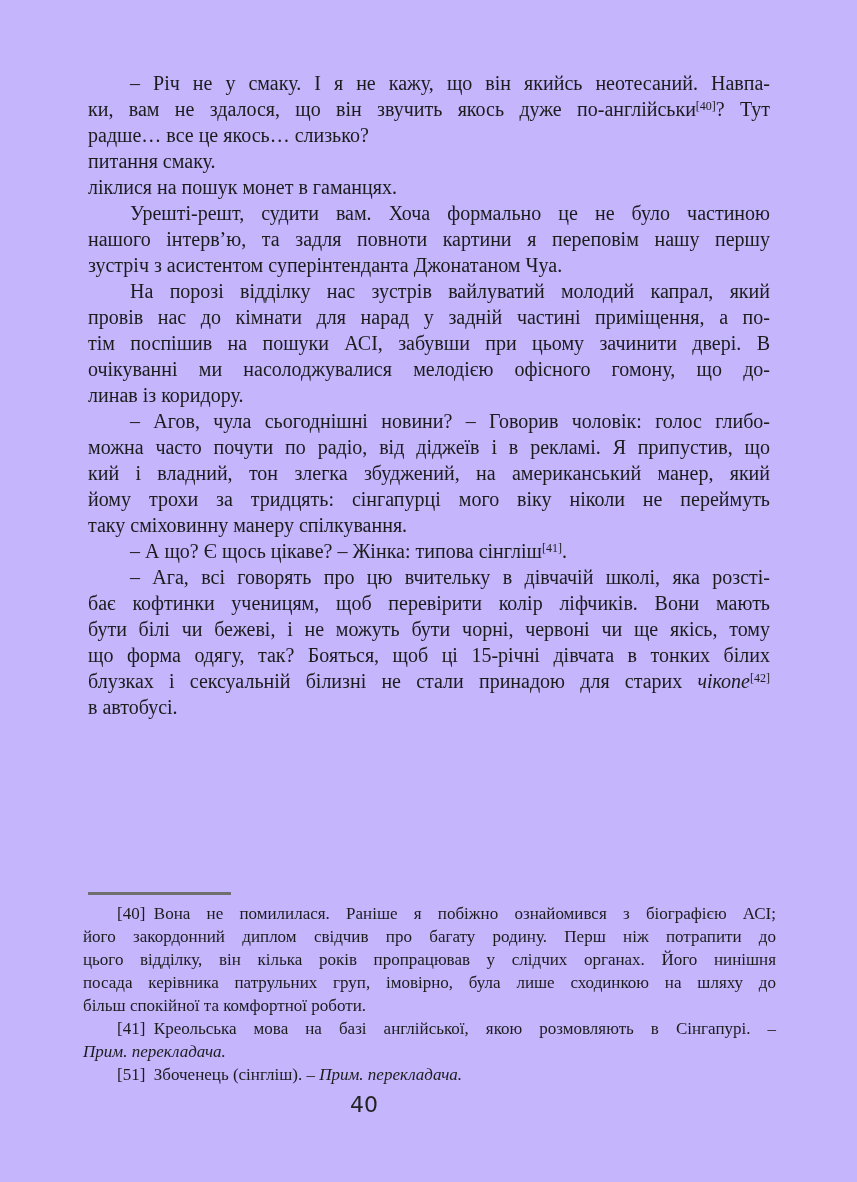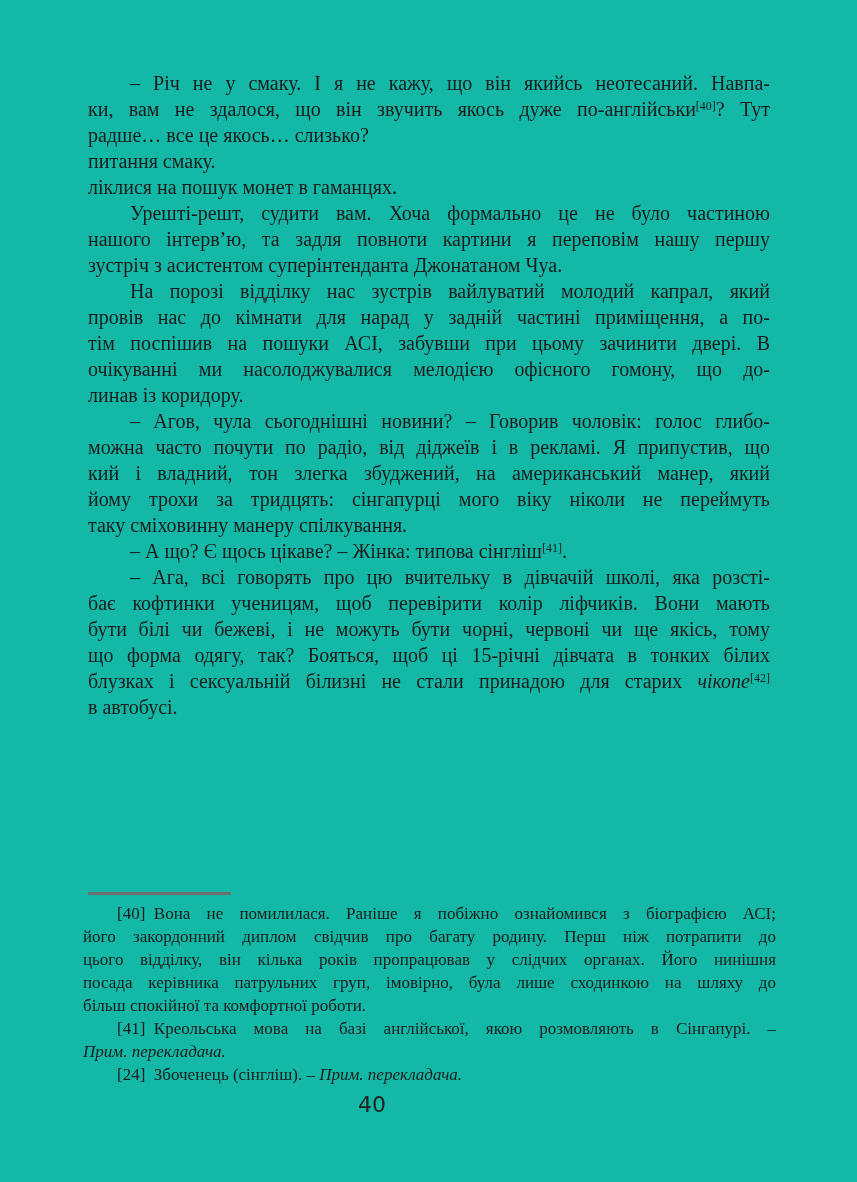--- a/index.html
+++ b/index.html
@@ -1,19 +1,19 @@
 <!DOCTYPE html>
 <html><head>
 <meta charset="utf-8">
 <style>
   html,body{margin:0;padding:0;background:#ffffff;}
   .page{
     position:relative;
     width:857px;height:1182px;
-    background:#14b8a6;
+    background:#c4b5fd;
     font-family:"Liberation Serif", serif;
     color:#1c1c1c;
     overflow:hidden;
   }
   .body-text{
     position:absolute;left:88px;top:70px;width:682px;
     font-size:20px;line-height:26px;
   }
   .footnotes{
     position:absolute;left:83px;top:902px;width:693px;
@@ -21,21 +21,21 @@
   }
   .line{text-align:justify;text-align-last:justify;}
   .line.last{text-align-last:left;}
   .para .line.first{text-indent:42px;}
   .fn .line.first{text-indent:34px;}
   .divider{
     position:absolute;left:88px;top:892px;width:143px;height:3px;
     background:#6f6f6f;
   }
   .pagenum{
-    position:absolute;left:8px;top:1092px;width:728px;
+    position:absolute;left:0;top:1092px;width:728px;
     text-align:center;
     font-family:"DejaVu Sans", sans-serif;
     font-size:22px;color:#222222;
   }
   .i{font-style:italic;}
   .sup{font-size:0.6em;position:relative;top:-0.5em;line-height:0;}
 </style>
 </head>
 <body>
 
@@ -90,17 +90,17 @@
         <div class="line"><span>його закордонний диплом свідчив про багату родину. Перш ніж потрапити до</span></div>
         <div class="line"><span>цього відділку, він кілька років пропрацював у слідчих органах. Його нинішня</span></div>
         <div class="line"><span>посада керівника патрульних груп, імовірно, була лише сходинкою на шляху до</span></div>
         <div class="line last"><span>більш спокійної та комфортної роботи.</span></div>
       </div>
       <div class="para fn">
         <div class="line first"><span>[41] Креольська мова на базі англійської, якою розмовляють в Сінгапурі. –</span></div>
         <div class="line last"><span class="i">Прим. перекладача.</span></div>
       </div>
       <div class="para fn">
-        <div class="line first last"><span>[24] Збоченець (сінгліш). – </span><span class="i">Прим. перекладача.</span></div>
+        <div class="line first last"><span>[51] Збоченець (сінгліш). – </span><span class="i">Прим. перекладача.</span></div>
       </div>
     </div>
   <div class="pagenum">40</div>
 </div>
 
 </body></html>

